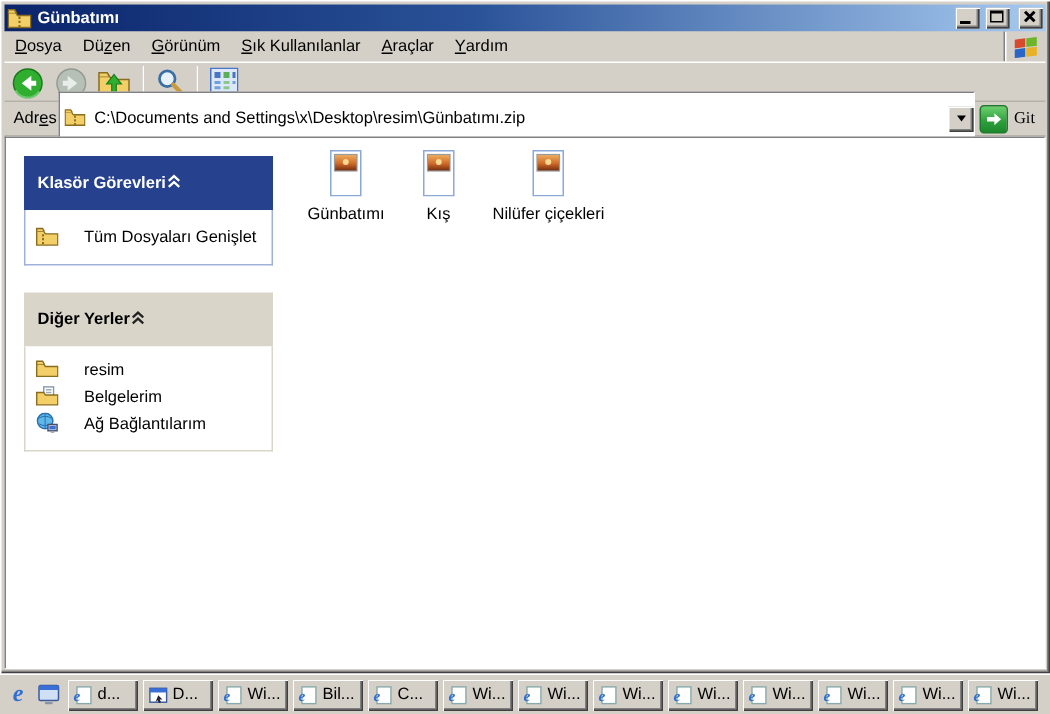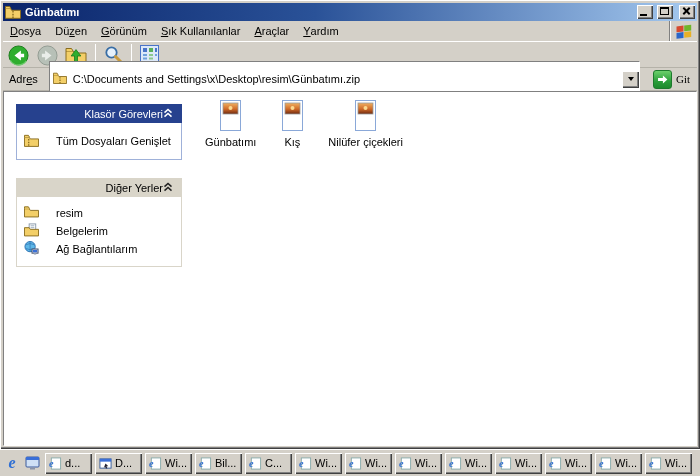--- a/index.html
+++ b/index.html
@@ -32,39 +32,39 @@
   .toolbar { height:27px; flex:0 0 27px; display:flex; align-items:center; gap:1px; padding:1px 2px;
     border-top:1px solid #fff; border-bottom:1px solid #b5b2a9; background:#d4d0c8; }
   .tbtn { display:flex; align-items:flex-start; gap:3px; padding:2px 3px; height:24px;flex-direction:column; }
   .tbtn .lbl { padding-right:1px; }
   .caret { width:0; height:0; border-left:3px solid transparent; border-right:3px solid transparent;
     border-top:4px solid #000; margin-left:1px; }
   .caret.dim { border-top-color:#777; }
   .tsep { width:1px; height:22px; background:#9b988f; border-right:1px solid #fff; margin:0 4px; }
 
   
-  .addressbar { height:23px; flex:0 0 23px; display:flex; align-items:center; gap:11px;
+  .addressbar { height:23px; flex:0 0 23px; display:flex; align-items:center; gap:1px;
     padding:2px 3px; border-bottom:1px solid #b5b2a9; background:#d4d0c8; }
   .addr-label { padding-left:3px; }
   .addr-field { flex:1; height:37px; background:#fff; display:flex; align-items:center; gap:4px;
     padding-left:3px; border:1px solid; border-color:#808080 #fff #fff #808080; }
   .addr-text { flex:1; white-space:nowrap; overflow:hidden; }
   .addr-drop { width:17px; height:17px; background:#d4d0c8; display:flex; align-items:center; justify-content:center;
     box-shadow: inset 1px 1px 0 #fff, inset -1px -1px 0 #404040, inset -2px -2px 0 #808080; }
   .go-box { display:flex; align-items:center; gap:4px; padding:0 4px 0 2px;font-family:Liberation Serif, serif; }
   .go-btn { width:19px; height:19px; border-radius:3px; border:1px solid #1d7a2d;
     background:linear-gradient(180deg,#6cd06c,#2b9e3b 60%,#1d8a2d); display:flex; align-items:center; justify-content:center; }
 
   
   .content { flex:1; background:#fff; border:1px solid; border-color:#808080 #fff #fff #808080;
     display:flex; overflow:hidden; }
   .sidebar { width:182px; flex:0 0 182px; padding:12px 0 0 12px; }
   .panel { width:166px; margin-bottom:18px; }
-  .panel-hd { height:19px; display:flex; align-items:center; justify-content:flex-end;
-    padding:0 9px 0 9px; font-weight:normal; }
+  .panel-hd { height:36px; display:flex; align-items:center; justify-content:flex-start;
+    padding:0 9px 0 9px; font-weight:bold; }
   .panel-hd.blue { background:#26418e; color:#fff; }
   .panel-hd.gray { background:#d9d5c9; color:#000; }
   .panel-body { border:1px solid #9fb1d9; border-top:none; background:#fff; padding:9px 5px 9px 7px; }
   .panel-body.plain { border-color:#d9d5c9; padding:7px 5px 8px 7px; }
   .prow { display:flex; align-items:center; gap:16px; height:18px; white-space:nowrap; }
   .files { flex:1; display:flex; align-items:flex-start; padding:8px 0 0 13px; }
   .file { min-width:60px; padding:0 6px; display:flex; flex-direction:column; align-items:center; gap:3px; }
   .file-label { white-space:nowrap; }
 
   

